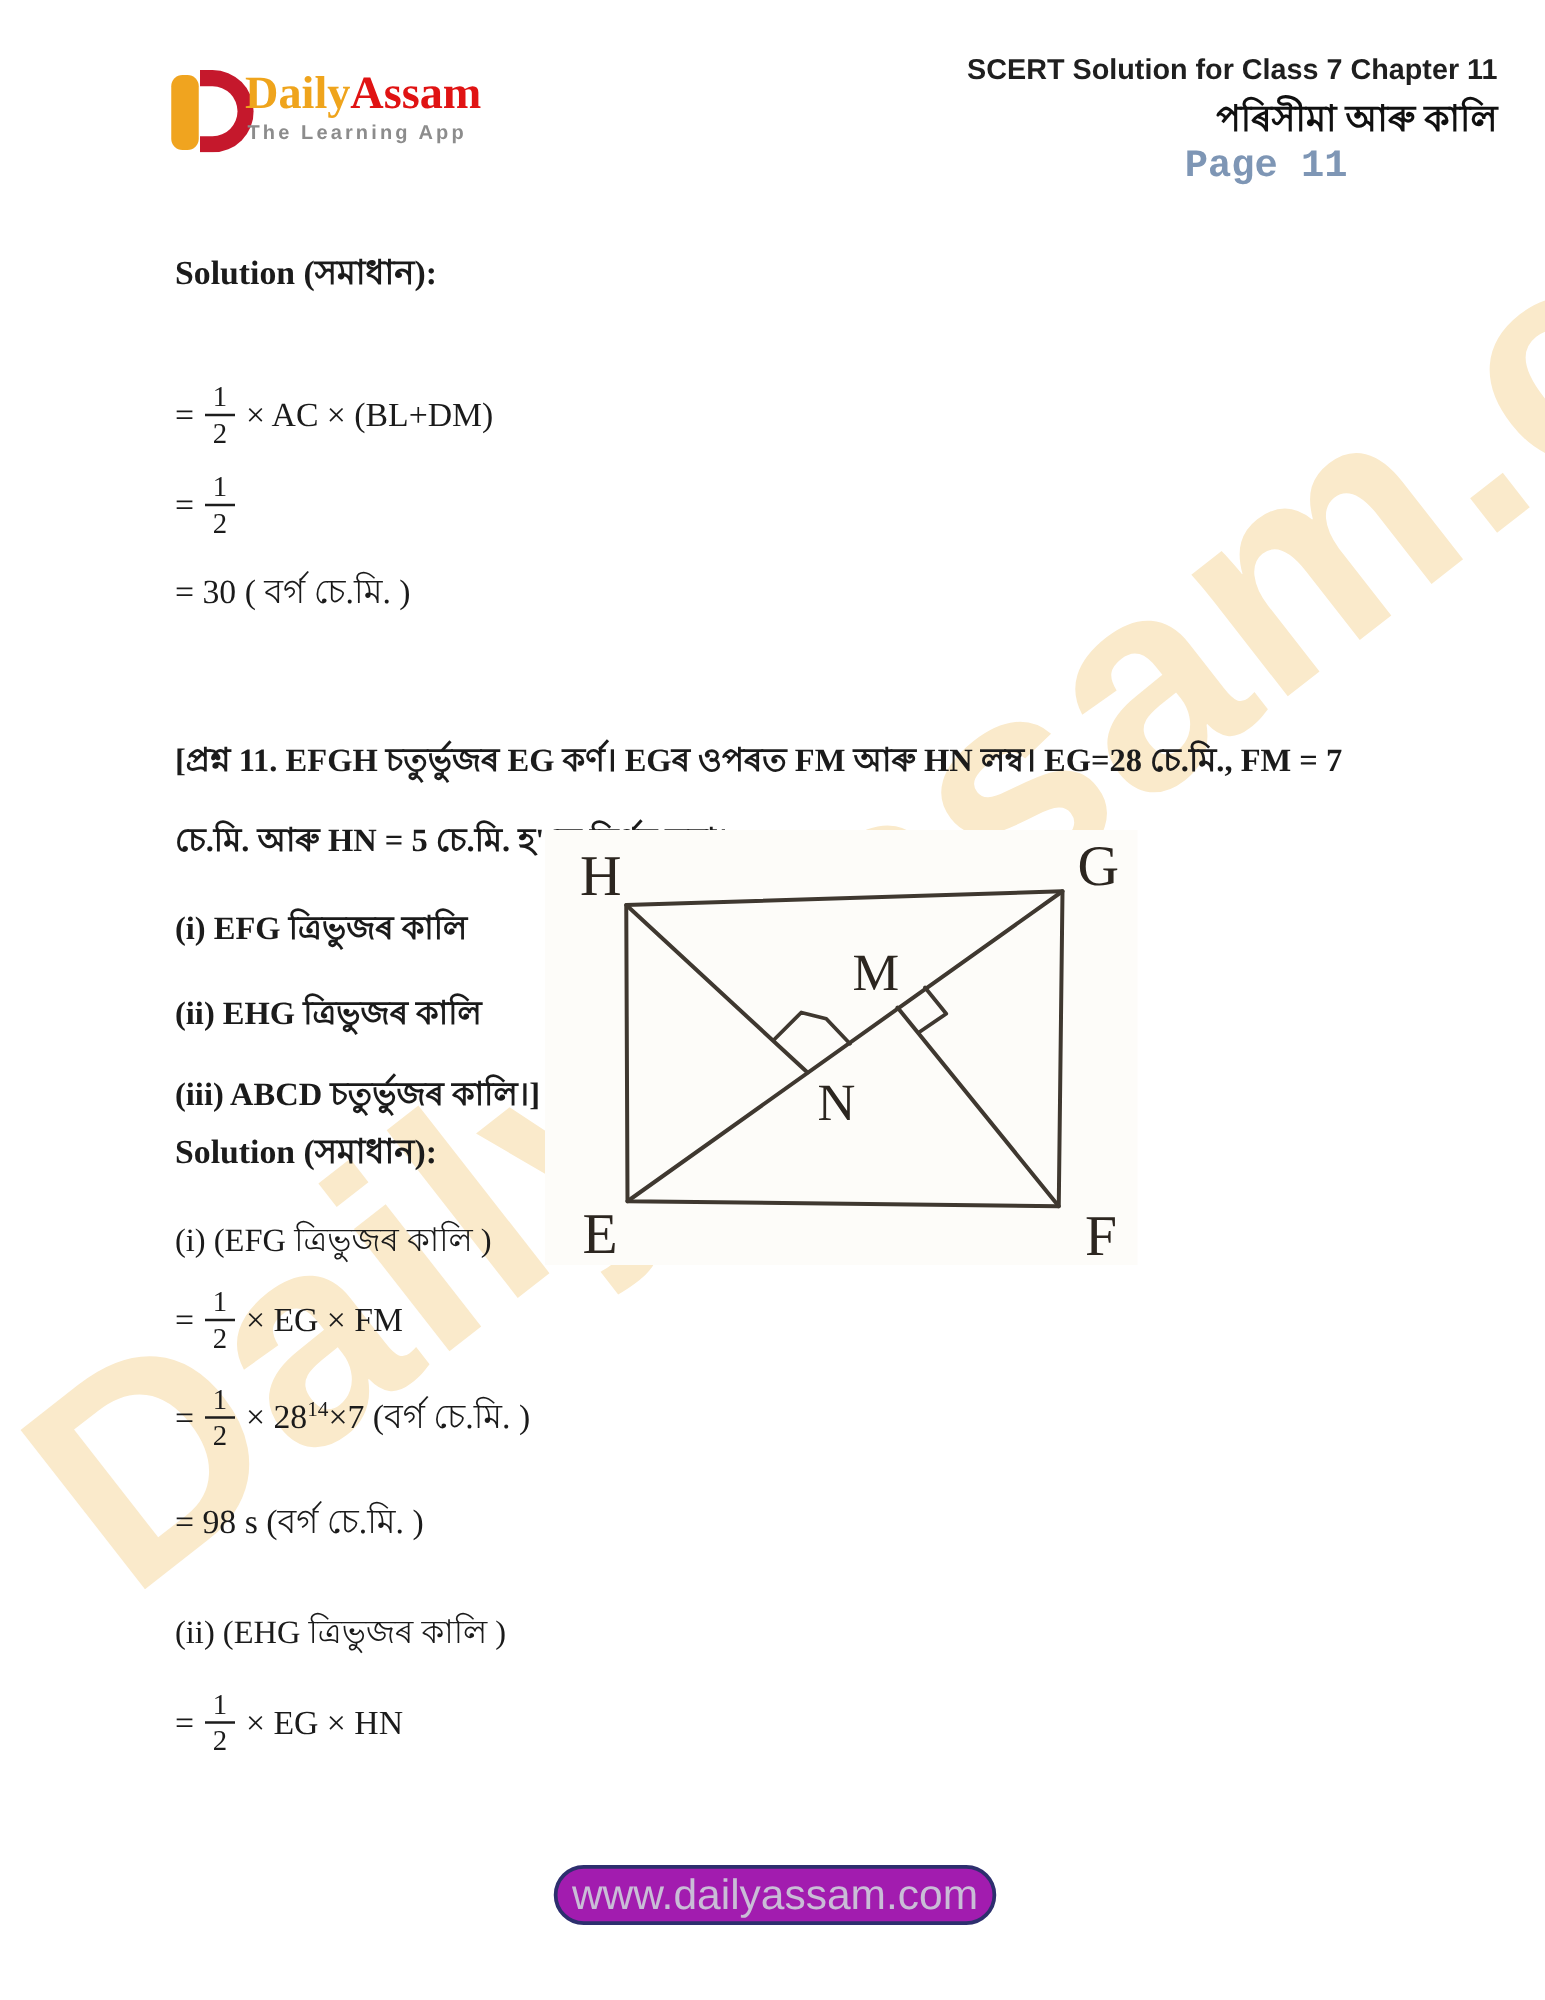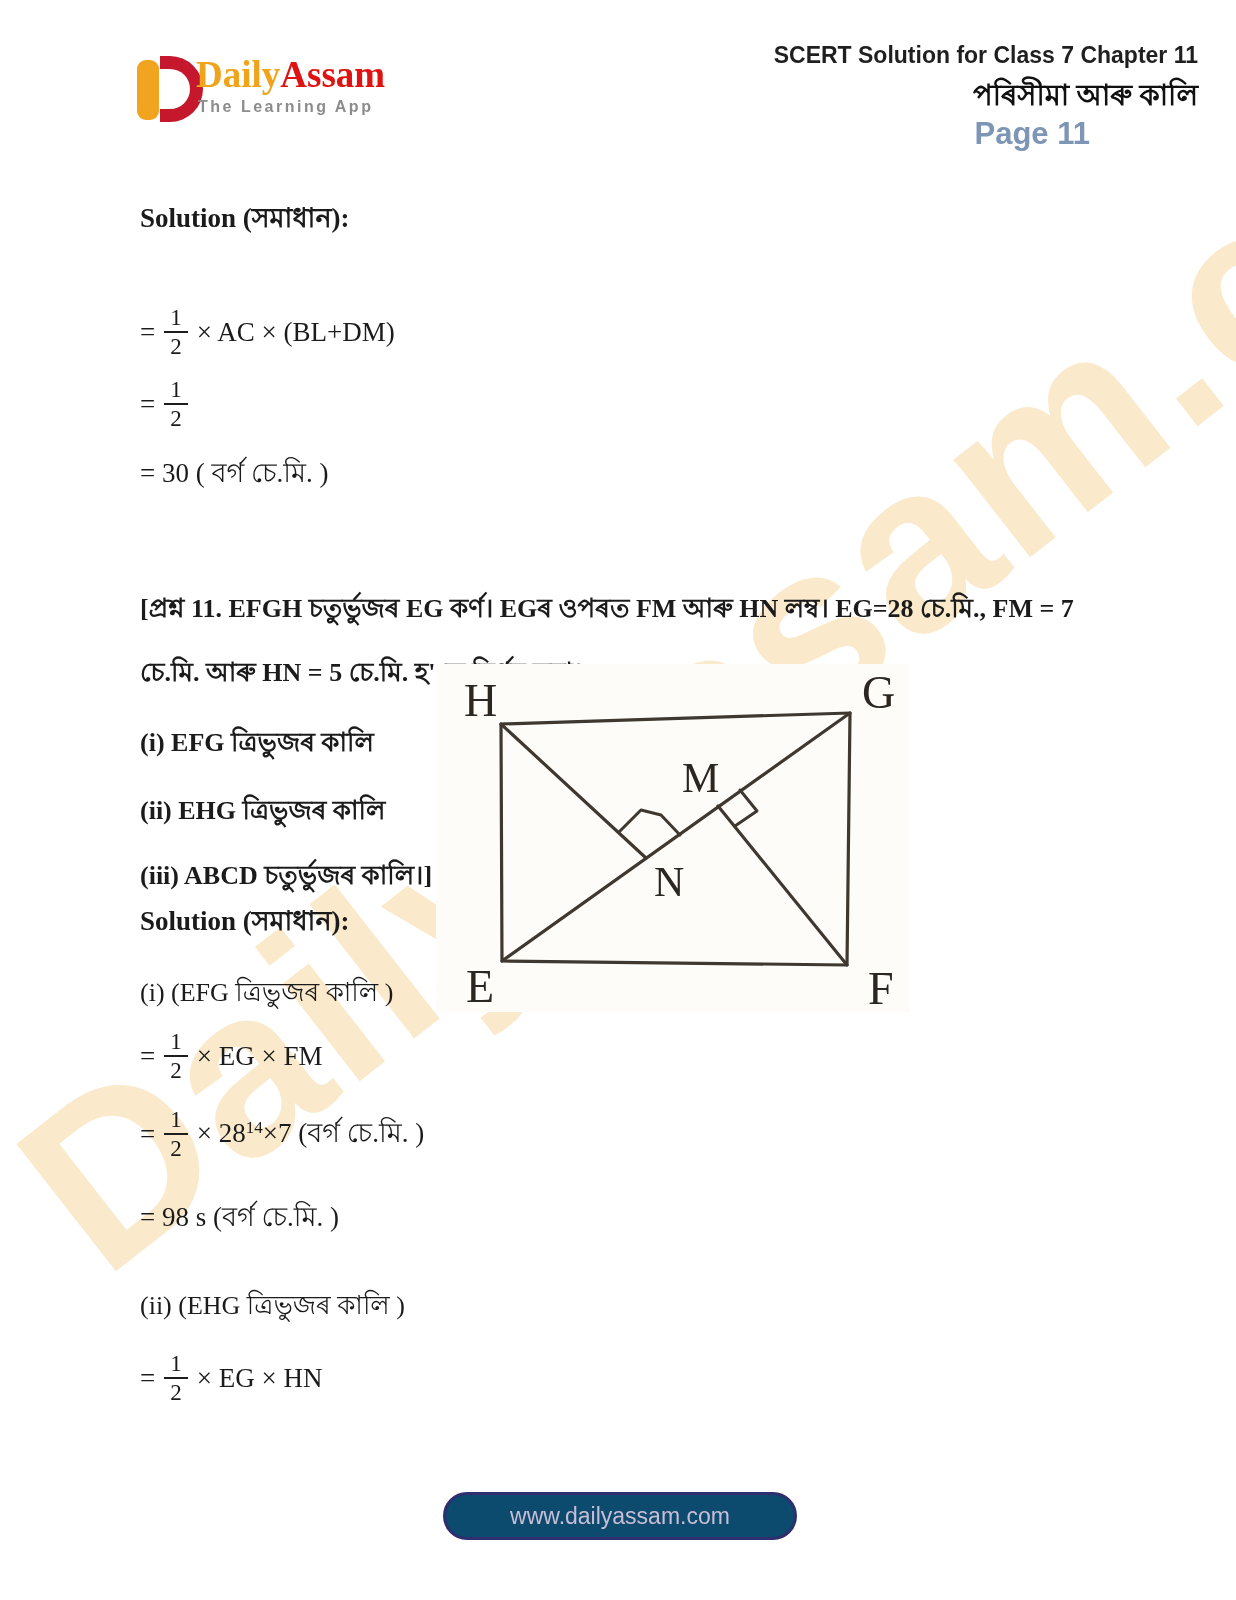--- a/index.html
+++ b/index.html
@@ -66,22 +66,22 @@
     font-weight:700; font-size:23px; color:#1f1f1f;
     z-index:1; white-space:nowrap;margin-left:23px;
   }
   .hdr-subtitle{
     position:absolute; right:38px; top:72px;
     font-family:"Liberation Serif", serif;
     font-weight:600; font-size:29px; color:#101010;
     z-index:1; white-space:nowrap;
   }
   .hdr-page{
-    position:absolute; right:146px; top:116px;
-    font-family:Liberation Sans, sans-serif;
+    position:absolute; right:158px; top:116px;
+    font-family:Liberation Mono, monospace;
     font-weight:700; font-size:31px; color:#7e96b5;
     z-index:1; white-space:nowrap;
   }
   
   .h-bold{font-weight:700; font-size:27px; white-space:nowrap;}
   .t-reg{font-weight:400; font-size:27px; white-space:nowrap;}
   .q-bold{font-weight:700; font-size:26px; white-space:nowrap;}
   .sub-reg{font-weight:400; font-size:26px; white-space:nowrap;}
   .line{font-weight:400; font-size:27px; white-space:nowrap;}
   
@@ -103,27 +103,27 @@
     width:474px; height:348px;
     background:#fdfcf9;
     z-index:2;
   }
   .figure svg{display:block;}
   .fig-label{font-family:"Liberation Serif", serif; fill:#2c2620;}
   
   .footer-pill{
     position:absolute; left:443px; top:1492px;
     width:348px; height:42px;
-    background:#0c4a6e;
+    background:#a21caf;
     border:3px solid #2d2f6e;
     border-radius:24px;
     display:flex; align-items:center; justify-content:center;
     z-index:1; cursor:pointer;
     font-family:"Liberation Sans", sans-serif;
-    font-size:23px; color:#c9bdd6;
+    font-size:34px; color:#c9bdd6;
   }
 </style>
 </head>
 <body>
 
 <div id="page">
 
   <div class="watermark">DailyAssam.com</div>
 
   <div class="logo-bar"></div>

